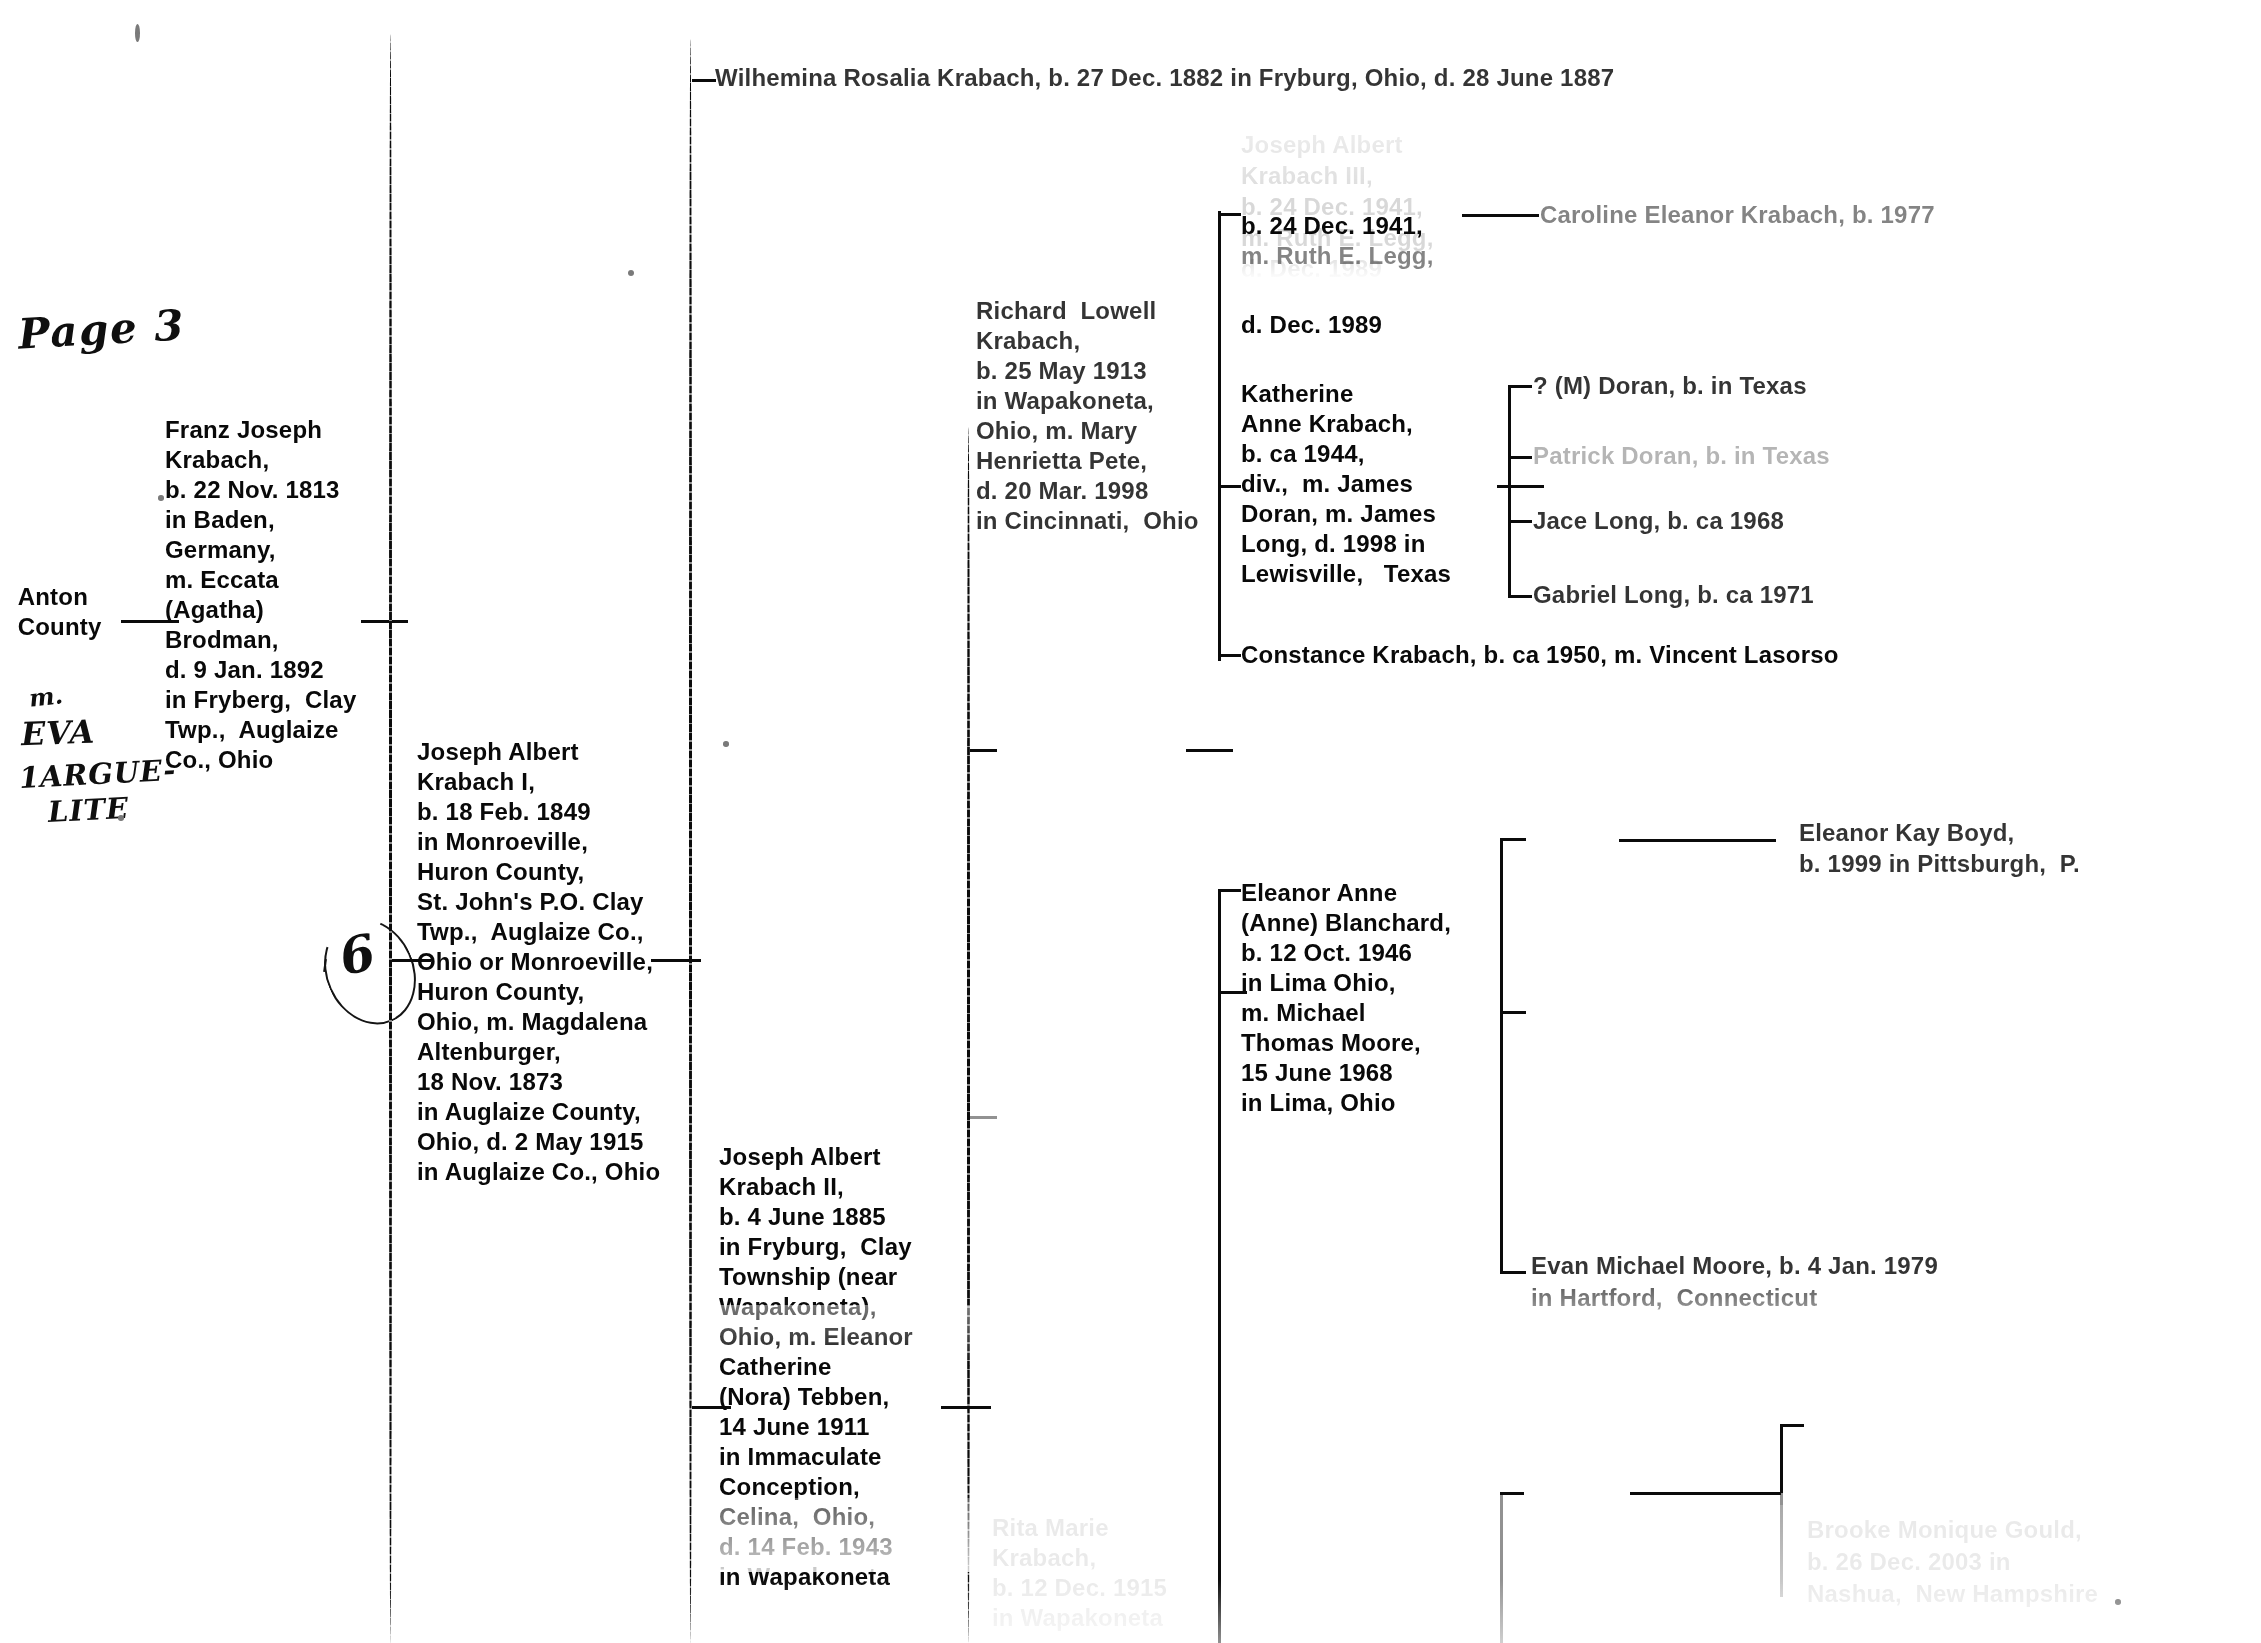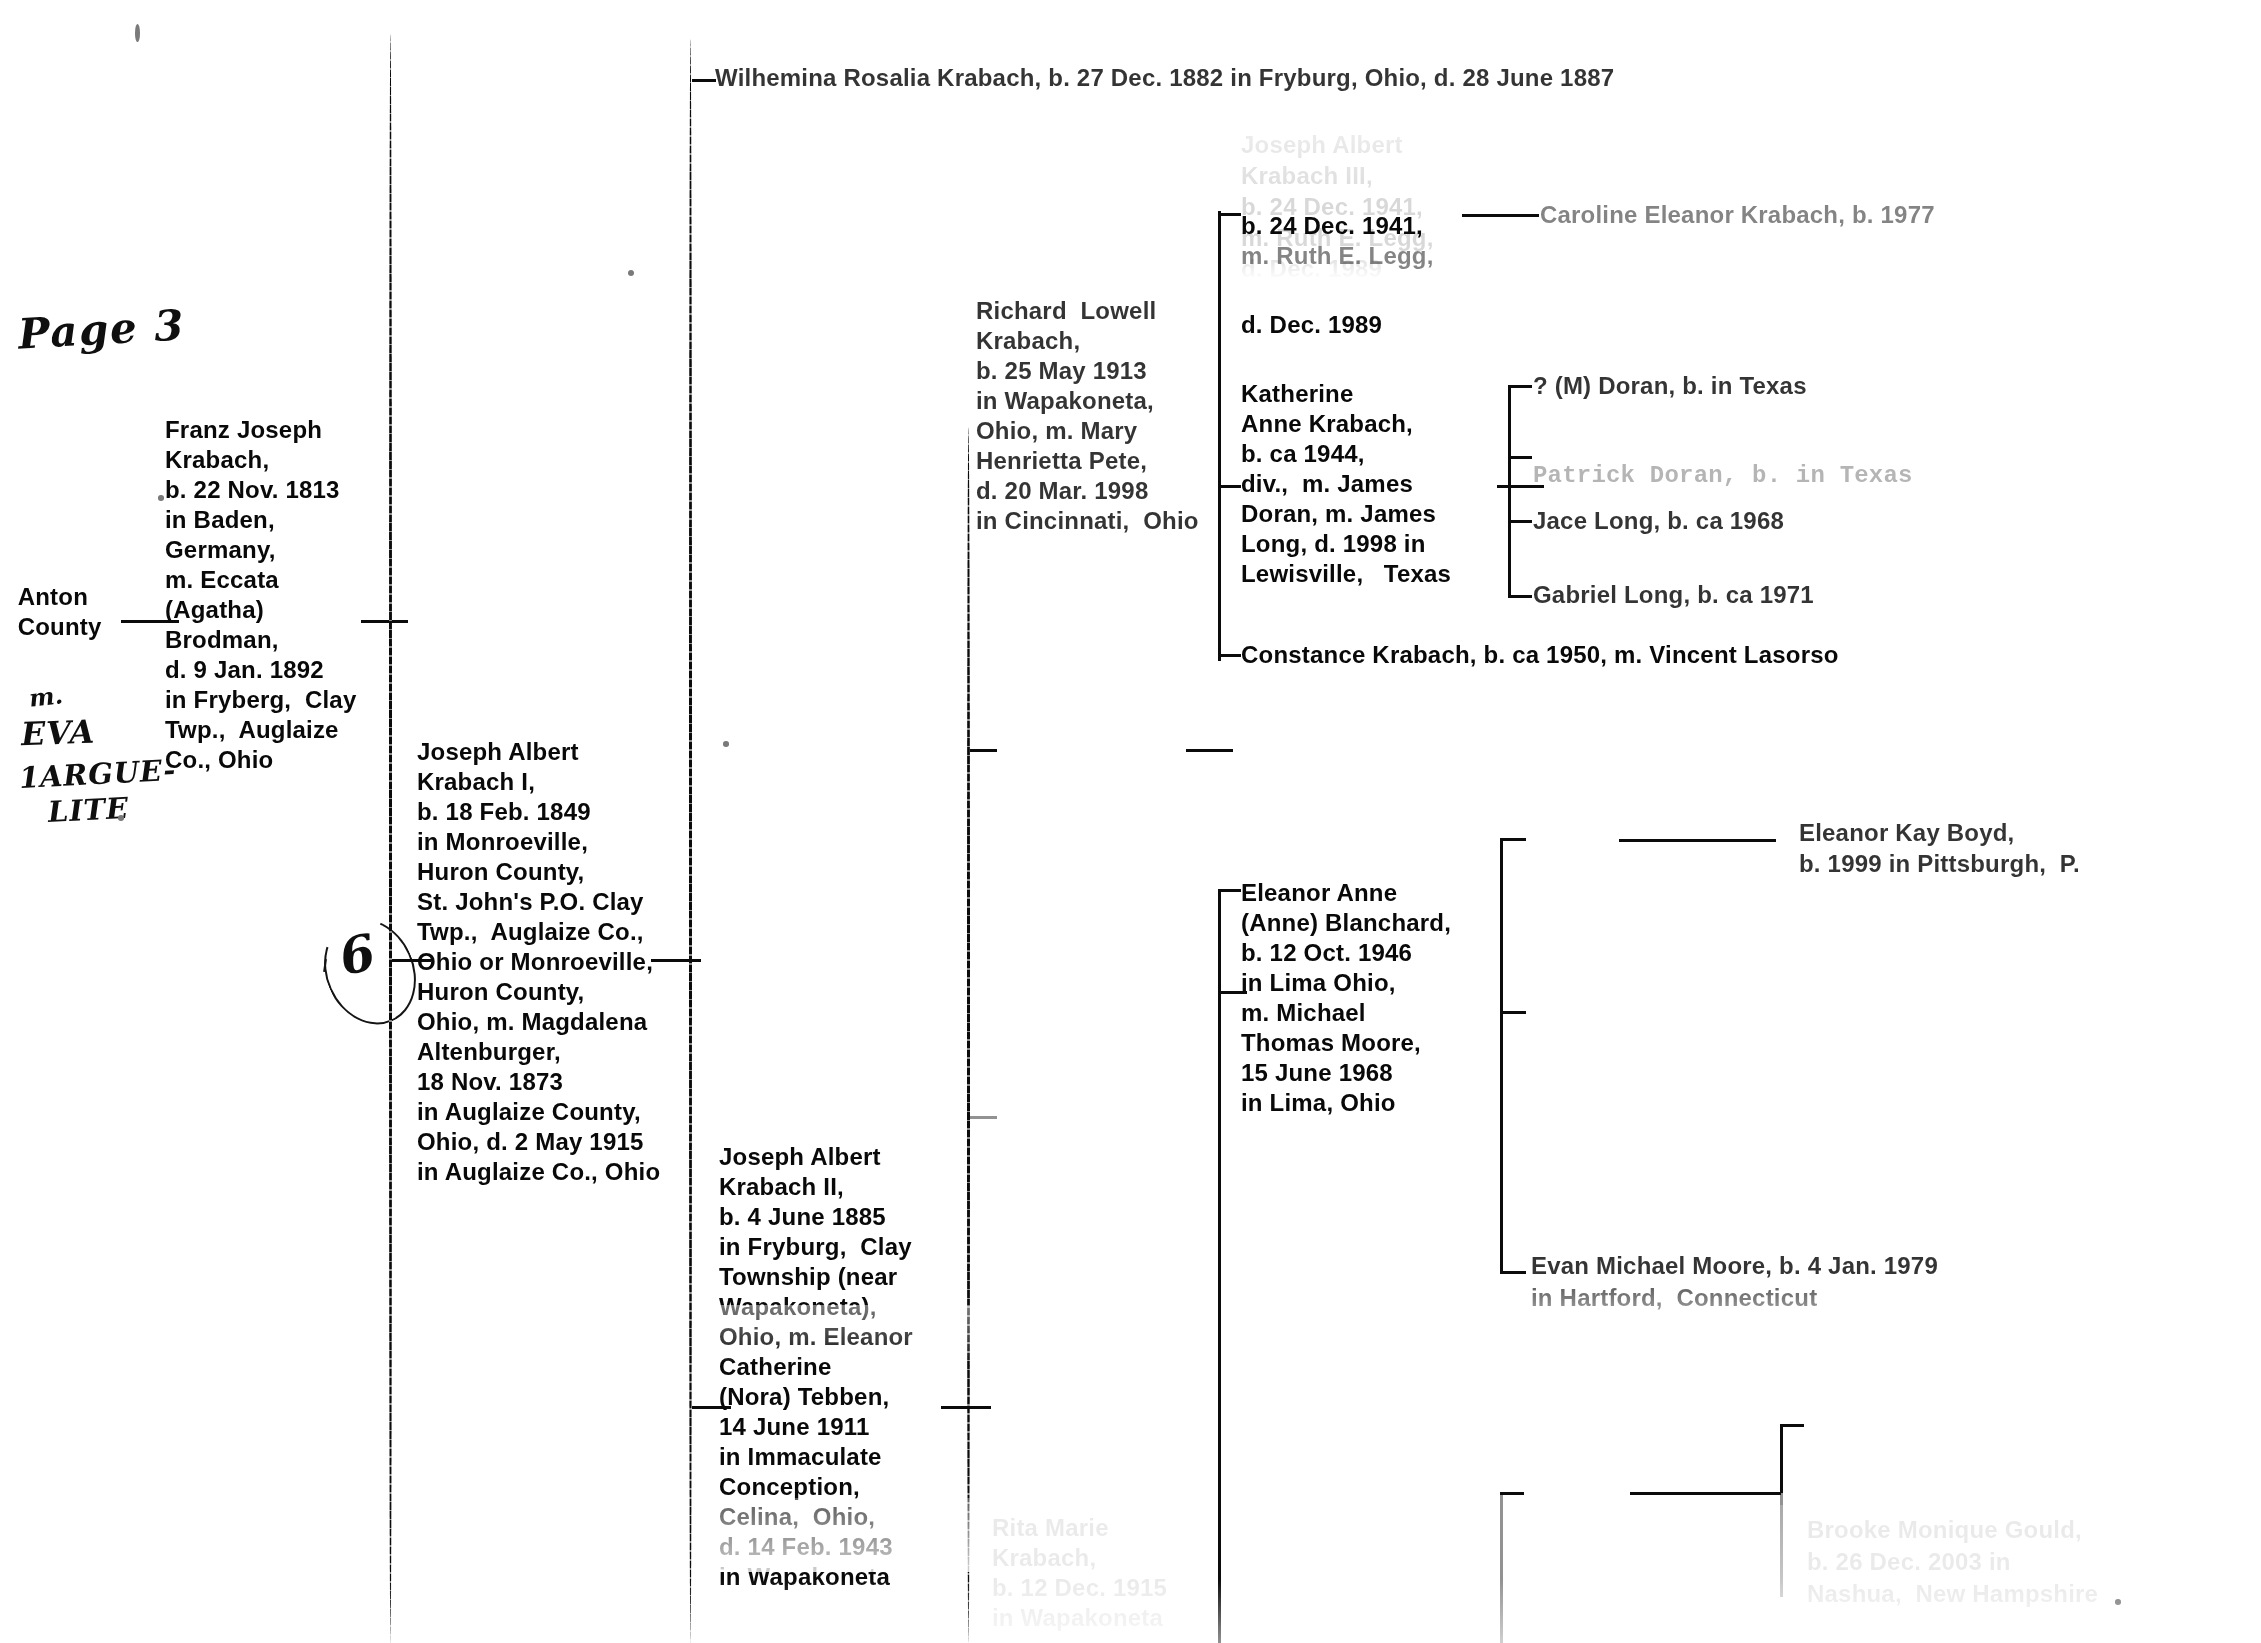--- a/index.html
+++ b/index.html
@@ -277,21 +277,21 @@
 
   <div class="blk f-full" style="left:1241px; top:379px; width:250px;">Katherine
 Anne Krabach,
 b. ca 1944,
 div.,  m. James
 Doran, m. James
 Long, d. 1998 in
 Lewisville,   Texas</div>
 
   <div class="blk one f-90" style="left:1533px; top:371px;">? (M) Doran, b. in Texas</div>
-  <div class="blk one f-50" style="left:1533px; top:461px;font-family:Liberation Mono, monospace;">Patrick  Doran, b. in Texas</div>
+  <div class="blk one f-50" style="left:1533px; top:441px;">Patrick  Doran, b. in Texas</div>
   <div class="blk one f-90" style="left:1533px; top:506px;">Jace Long, b. ca 1968</div>
   <div class="blk one f-90" style="left:1533px; top:580px;">Gabriel Long, b. ca 1971</div>
 
   <div class="blk one f-full" style="left:1241px; top:640px;">Constance Krabach, b. ca 1950, m. Vincent Lasorso</div>
 
   <div class="blk f-full" style="left:1241px; top:878px; width:250px;">Eleanor Anne
 (Anne) Blanchard,
 b. 12 Oct. 1946
 in Lima Ohio,
 m. Michael

